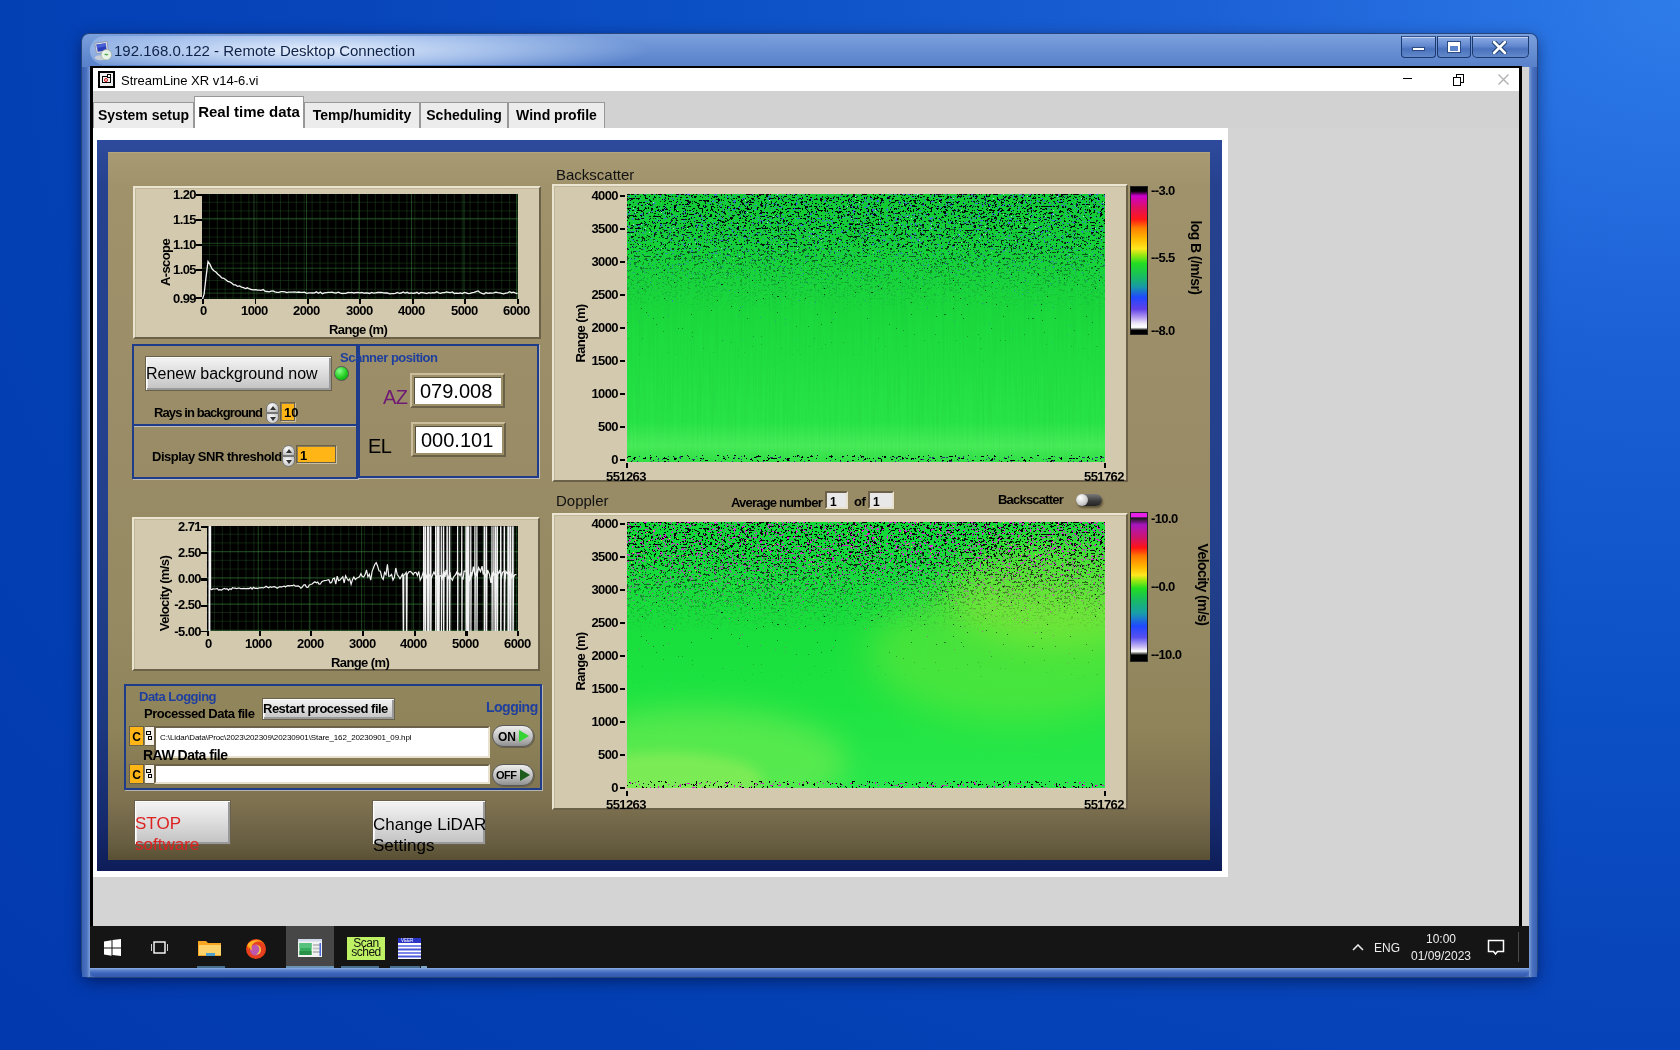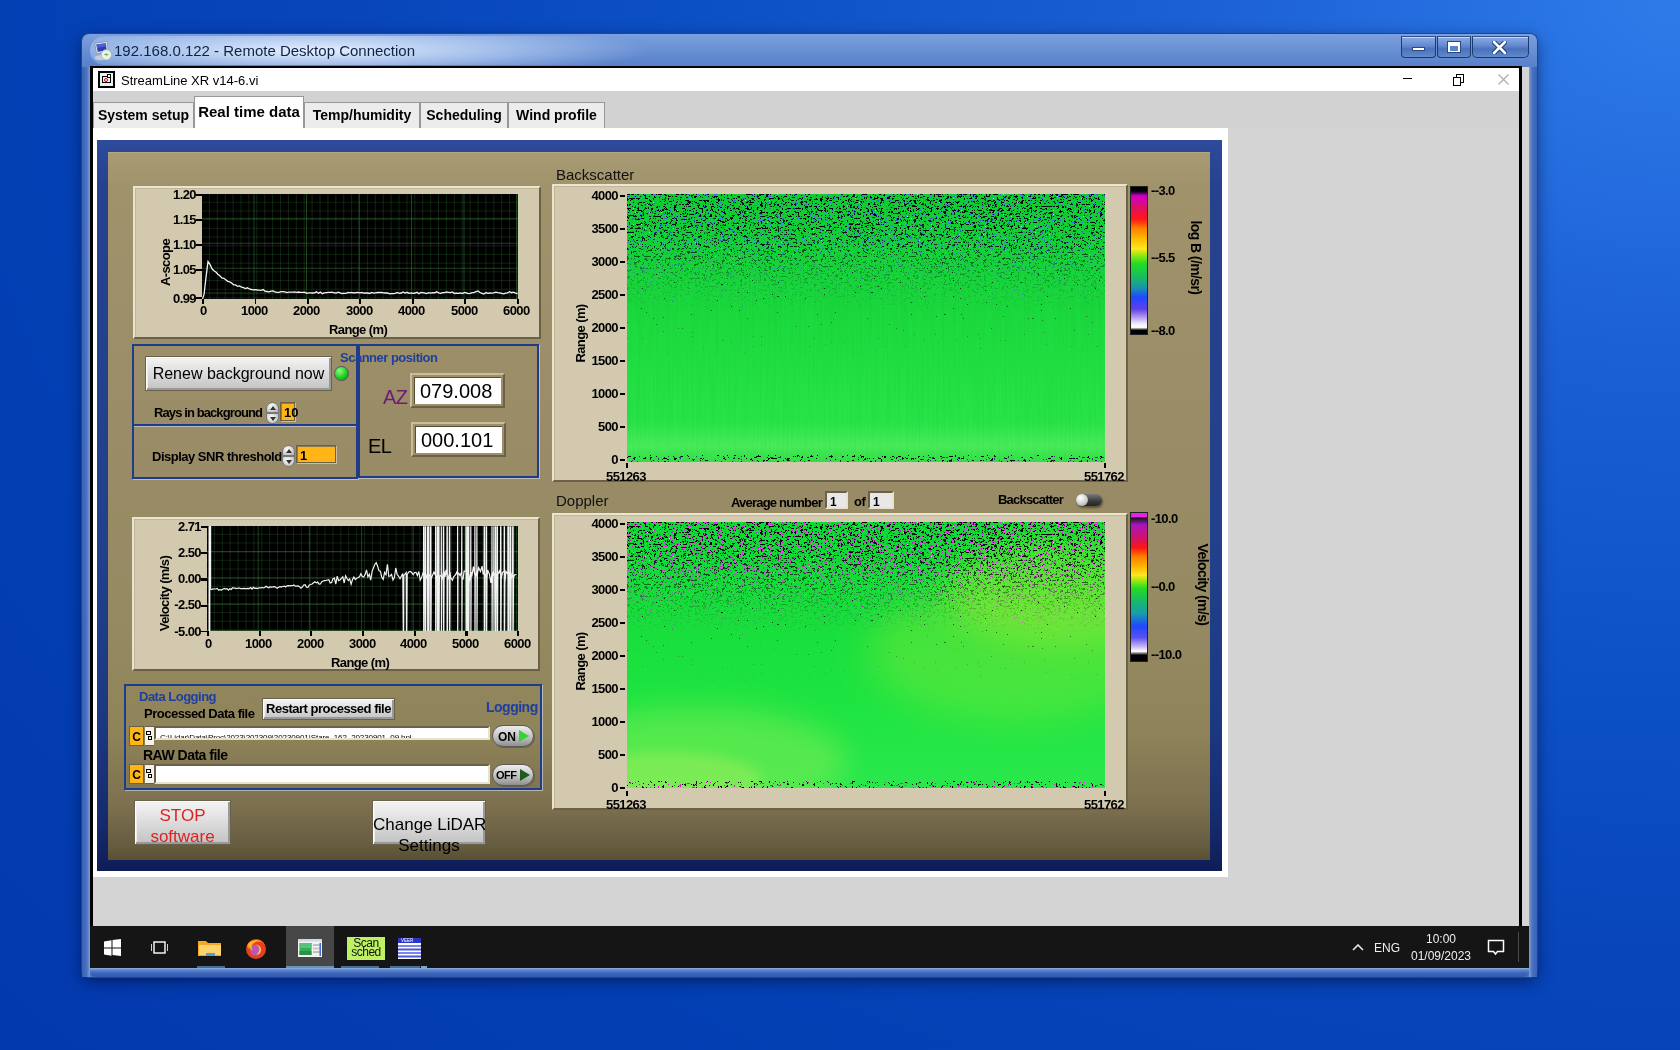--- a/index.html
+++ b/index.html
@@ -35,21 +35,21 @@
  box-shadow:inset 0 1px 0 #b2a57f}
 .gwidget{position:absolute;background:#d2c9ae;border-top:2px solid #eae4d0;border-left:2px solid #eae4d0;
  border-bottom:2px solid #6b6149;border-right:2px solid #6b6149;box-shadow:inset 1px 1px 0 #c0b698}
 .tick{position:absolute;font-size:13px;font-weight:bold;color:#000;line-height:13px;letter-spacing:-0.6px;white-space:nowrap}
 .rot{transform:rotate(-90deg);transform-origin:center;white-space:nowrap}
 .bluebox{position:absolute;border:2px solid #1f3c8a;box-shadow:1px 1px 0 rgba(215,222,238,.6)}
 .bluetitle{position:absolute;font-size:13px;font-weight:bold;color:#1e3f9e;line-height:13px;letter-spacing:-0.5px;white-space:nowrap}
 .blk{position:absolute;font-size:13px;font-weight:bold;color:#000;line-height:13px;letter-spacing:-0.5px;white-space:nowrap}
 .gbtn{position:absolute;background:linear-gradient(180deg,#f5f5f5 0%,#dcdcdc 50%,#c2c2c2 100%);
  border:1px solid #6a614a;box-shadow:inset 1px 1px 0 #fff, inset -2px -2px 0 #999, inset 2px 2px 0 #eee;
- color:#000;text-align:center;white-space:nowrap}
+ color:#000;white-space:nowrap}
 .orfield{position:absolute;background:#ffb515;border:1px solid #6b6149;
  box-shadow:inset 1px 1px 0 #8a7c59, 1px 1px 0 #c8bfa4;font-size:13px;font-weight:bold;padding:2px 0 0 3px;color:#000}
 .whfield{position:absolute;background:#fff;border-top:2px solid #6b6149;border-left:2px solid #6b6149;
  border-bottom:2px solid #e8e1cd;border-right:2px solid #e8e1cd;color:#000}
 .spin{position:absolute;width:13px;height:22px}
 .spin b{position:absolute;left:0;width:13px;height:11px;background:radial-gradient(ellipse at 40% 35%,#fdfdfd,#cfcfcf 60%,#a8a8a8);border:1px solid #777;font-size:0}
 .spin b:after{content:"";position:absolute;left:3px;border-left:3px solid transparent;border-right:3px solid transparent}
 .spin b.u{top:0;border-radius:7px 7px 0 0}
 .spin b.u:after{top:3px;border-bottom:4px solid #333}
 .spin b.d{top:11px;border-radius:0 0 7px 7px}
@@ -201,37 +201,37 @@
 <div class="bluebox" style="left:124px;top:684px;width:418px;height:106px"></div>
 <div class="bluetitle" style="left:139px;top:690px">Data Logging</div>
 <div class="blk" style="left:144px;top:707px">Processed Data file</div>
 <div class="gbtn" style="left:262px;top:698px;width:133px;height:22px;font-size:13px;font-weight:bold;line-height:20px;letter-spacing:-0.5px">Restart processed file</div>
 <div class="bluetitle" style="left:486px;top:701px;font-size:14px">Logging</div>
 <div class="abs" style="left:129px;top:726px;width:15px;height:20px;background:#ffb515;border:1px solid #6b6149;color:#000;font-size:12px;font-weight:bold;text-align:center;padding-top:3px">C</div>
 <div class="abs" style="left:145px;top:726px;width:9px;height:20px;background:#f4f2ea;border-top:1px solid #6b6149;border-bottom:1px solid #6b6149">
     <div style="position:absolute;left:1px;top:4px;width:5px;height:4px;border:1px solid #000"></div>
     <div style="position:absolute;left:3px;top:9px;width:4px;height:4px;border:1px solid #000"></div>
   </div>
-<div class="whfield" style="left:154px;top:726px;width:336px;height:14px;font-size:8px;padding:5px 0 0 4px;letter-spacing:-0.1px;white-space:nowrap;overflow:hidden">C:\Lidar\Data\Proc\2023\202309\20230901\Stare_162_20230901_09.hpl</div>
+<div class="whfield" style="left:154px;top:726px;width:336px;height:32px;font-size:8px;padding:5px 0 0 4px;letter-spacing:-0.1px;white-space:nowrap;overflow:hidden">C:\Lidar\Data\Proc\2023\202309\20230901\Stare_162_20230901_09.hpl</div>
 <div class="abs" style="left:492px;top:725px;width:42px;height:22px;border-radius:11px;background:linear-gradient(180deg,#eee,#bdbdbd 60%,#8f8f8f);border:1px solid #5a5a5a;box-shadow:1px 1px 0 #6b6149">
     <span style="position:absolute;left:5px;top:4px;font-size:12px;font-weight:bold">ON</span>
     <span style="position:absolute;right:4px;top:4px;width:0;height:0;border-top:6px solid transparent;border-bottom:6px solid transparent;border-left:10px solid #35d435"></span>
   </div>
 <div class="blk" style="left:143px;top:749px;font-size:14px">RAW Data file</div>
 <div class="abs" style="left:129px;top:764px;width:15px;height:20px;background:#ffb515;border:1px solid #6b6149;color:#000;font-size:12px;font-weight:bold;text-align:center;padding-top:3px">C</div>
 <div class="abs" style="left:145px;top:764px;width:9px;height:20px;background:#f4f2ea;border-top:1px solid #6b6149;border-bottom:1px solid #6b6149">
     <div style="position:absolute;left:1px;top:4px;width:5px;height:4px;border:1px solid #000"></div>
     <div style="position:absolute;left:3px;top:9px;width:4px;height:4px;border:1px solid #000"></div>
   </div>
 <div class="whfield" style="left:154px;top:764px;width:336px;height:20px"></div>
 <div class="abs" style="left:492px;top:764px;width:42px;height:22px;border-radius:11px;background:linear-gradient(180deg,#eee,#bdbdbd 60%,#8f8f8f);border:1px solid #5a5a5a;box-shadow:1px 1px 0 #6b6149">
     <span style="position:absolute;left:3px;top:4px;font-size:11px;font-weight:bold;letter-spacing:-0.5px">OFF</span>
     <span style="position:absolute;right:3px;top:4px;width:0;height:0;border-top:6px solid transparent;border-bottom:6px solid transparent;border-left:10px solid #1d5c1d"></span>
   </div>
-<div class="gbtn" style="left:134px;top:800px;width:97px;height:45px;font-size:17px;color:#d22;line-height:21px;padding-top:4px">STOP<br>software</div>
+<div class="gbtn" style="left:134px;top:800px;width:97px;height:45px;font-size:17px;color:#d22;line-height:21px;padding-top:12px">STOP<br>software</div>
 <div class="gbtn" style="left:372px;top:800px;width:114px;height:45px;font-size:17px;line-height:21px;padding-top:13px">Change LiDAR<br>Settings</div>
 
 <div class="abs" style="left:556px;top:166px;font-size:15px;color:#111">Backscatter</div>
 <div class="gwidget" style="left:552px;top:184px;width:576px;height:298px"></div>
 <svg class="abs" style="left:627px;top:194px" width="478" height="268" xmlns="http://www.w3.org/2000/svg">
 <defs>
  <linearGradient id="bsbase" x1="0" y1="0" x2="0" y2="1">
   <stop offset="0" stop-color="#12cc34"></stop>
         <stop offset="0.3" stop-color="#17d53a"></stop>
   <stop offset="0.55" stop-color="#1edd40"></stop>

